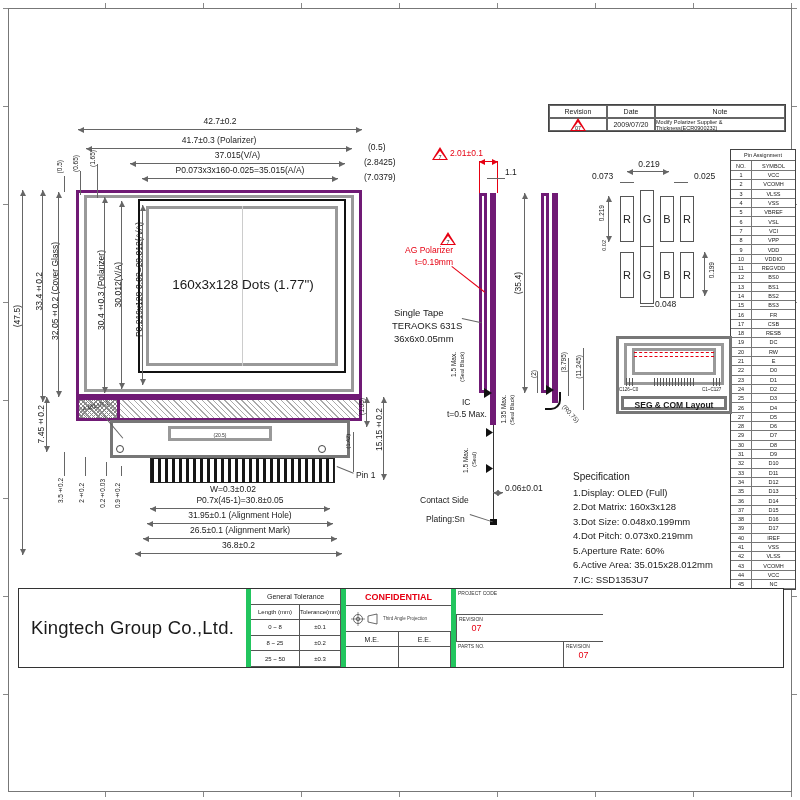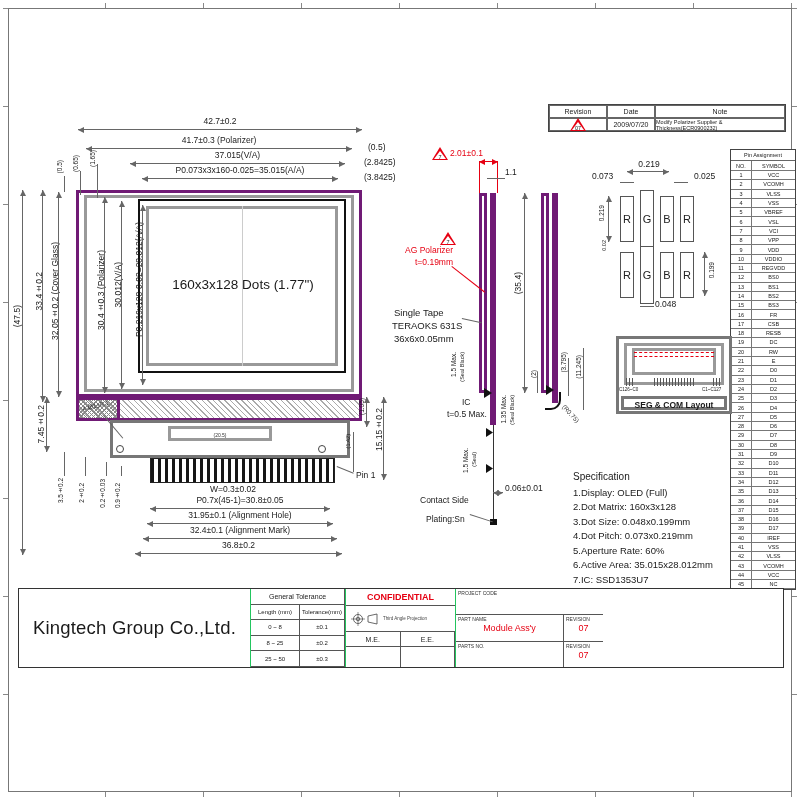--- a/index.html
+++ b/index.html
@@ -54,21 +54,21 @@
   .rgb-row{position:absolute;display:flex;gap:6px;}
   .rgb-cell{width:14px;height:46px;border:1px solid #555;display:flex;align-items:center;justify-content:center;font-size:11px;color:#222;background:#fff;box-sizing:border-box;}
   .rgb-row .rgb-cell:nth-child(2){height:58px;margin-top:-6px;}
   
   .minicomb{position:absolute;background:repeating-linear-gradient(90deg,#555 0 1px,transparent 1px 3px);}
   
   .spec{position:absolute;left:573px;top:470px;font-size:9.5px;line-height:14.5px;}
   .spec .t{font-size:10px;margin-bottom:1px;}
   
   .tblock{position:absolute;left:18px;top:588px;width:764px;height:78px;border:1px solid #333;display:flex;box-sizing:content-box;background:#fff;}
-  .tb-sec{border-right:1px solid #22c55e;box-sizing:border-box;height:100%;}
+  .tb-sec{border-right:5px solid #22c55e;box-sizing:border-box;height:100%;}
   .tb-company{width:232px;display:flex;align-items:center;justify-content:center;font-size:18.5px;letter-spacing:0.2px;}
   .tb-tol{width:95px;display:grid;grid-template-columns:49px 1fr;grid-auto-rows:15.6px;font-size:6px;}
   .tb-tol div{border-bottom:0.5px solid #555;border-right:0.5px solid #555;display:flex;align-items:center;justify-content:center;box-sizing:border-box;}
   .tb-tol .span2{grid-column:1/3;font-size:7px;}
   .tb-conf{width:110px;display:flex;flex-direction:column;}
   .tb-conf .r1{height:16px;border-bottom:0.5px solid #555;display:flex;align-items:center;justify-content:center;font-weight:bold;font-size:9px;}
   .tb-conf .r2{height:26px;border-bottom:0.5px solid #555;display:flex;align-items:center;gap:3px;padding-left:4px;box-sizing:border-box;font-size:4.5px;color:#444;}
   .tb-conf .r3{height:14px;border-bottom:0.5px solid #555;display:flex;font-size:7px;}
   .tb-conf .r3 div{flex:1;border-right:0.5px solid #555;display:flex;align-items:center;justify-content:center;}
   .tb-conf .r4{flex:1;display:flex;}
@@ -320,21 +320,21 @@
     <div class="lbl" style="left:78px;top:117px;width:284px;text-align:center;">42.7±0.2</div>
     <div class="hline arr" style="left:78px;top:129px;width:284px;"></div>
     <div class="lbl" style="left:86px;top:136px;width:266px;text-align:center;">41.7±0.3 (Polarizer)</div>
     <div class="hline arr" style="left:86px;top:148px;width:266px;"></div>
     <div class="lbl" style="left:130px;top:151px;width:215px;text-align:center;">37.015(V/A)</div>
     <div class="hline arr" style="left:130px;top:163px;width:215px;"></div>
     <div class="lbl" style="left:142px;top:166px;width:196px;text-align:center;">P0.073x3x160-0.025=35.015(A/A)</div>
     <div class="hline arr" style="left:142px;top:178px;width:196px;"></div>
     <div class="lbl" style="left:368px;top:143px;">(0.5)</div>
     <div class="lbl" style="left:364px;top:158px;">(2.8425)</div>
-    <div class="lbl" style="left:364px;top:173px;">(3.8425)</div>
+    <div class="lbl" style="left:364px;top:173px;">(7.0379)</div>
 
     <div class="vlbl sm" style="left:56px;top:160px;">(0.5)</div>
     <div class="vlbl sm" style="left:72px;top:155px;">(0.65)</div>
     <div class="vlbl sm" style="left:89px;top:150px;">(1.65)</div>
     <div class="vline" style="left:64px;top:176px;height:16px;"></div>
     <div class="vline" style="left:80px;top:171px;height:24px;"></div>
     <div class="vline" style="left:97px;top:164px;height:34px;"></div>
 
     <div class="vlbl" style="left:12px;top:305px;">(47.5)</div>
     <div class="vline arr" style="left:22px;top:190px;height:365px;"></div>
@@ -361,21 +361,21 @@
     <div class="vlbl sm" style="left:99px;top:479px;">0.2±0.03</div>
     <div class="vline" style="left:106px;top:462px;height:14px;"></div>
     <div class="vlbl sm" style="left:114px;top:483px;">0.9±0.2</div>
     <div class="vline" style="left:121px;top:466px;height:10px;"></div>
 
     <div class="lbl" style="left:210px;top:485px;width:120px;text-align:left;">W=0.3±0.02</div>
     <div class="lbl" style="left:150px;top:496px;width:180px;text-align:center;">P0.7x(45-1)=30.8±0.05</div>
     <div class="hline arr" style="left:150px;top:508px;width:180px;"></div>
     <div class="lbl" style="left:147px;top:511px;width:186px;text-align:center;">31.95±0.1 (Alignment Hole)</div>
     <div class="hline arr" style="left:147px;top:523px;width:186px;"></div>
-    <div class="lbl" style="left:143px;top:526px;width:194px;text-align:center;">32.4±0.1 (Alignment Mark)</div>
+    <div class="lbl" style="left:143px;top:526px;width:194px;text-align:center;">26.5±0.1 (Alignment Mark)</div>
     <div class="hline arr" style="left:143px;top:538px;width:194px;"></div>
     <div class="lbl" style="left:135px;top:541px;width:207px;text-align:center;">36.8±0.2</div>
     <div class="hline arr" style="left:135px;top:553px;width:207px;"></div>
 
     <div class="lbl" style="left:356px;top:471px;">Pin 1</div>
     <div class="leader" style="left:337px;top:466px;width:18px;transform:rotate(22deg);"></div>
 
     <div class="vlbl sm" style="left:358px;top:398px;">(1.05)</div>
     <div class="vline arr" style="left:366px;top:397px;height:30px;"></div>
     <div class="vlbl" style="left:374px;top:408px;">15.15±0.2</div>
@@ -533,24 +533,20 @@
           <div></div>
         </div>
     </div>
     <div class="tb-sec tb-right">
       <div class="row">
         <div class="cell main">
           <span class="tag">PROJECT CODE</span>
         </div>
       </div>
       <div class="row">
-        <div class="cell main">
-          <span class="tag">PART NAME</span>
-          <span class="val red">Module Ass'y</span>
-        </div>
         <div class="cell revc">
           <span class="tag">REVISION</span>
           <span class="val red">07</span>
         </div>
       </div>
       <div class="row">
         <div class="cell main">
           <span class="tag">PARTS NO.</span>
         </div>
         <div class="cell revc">

